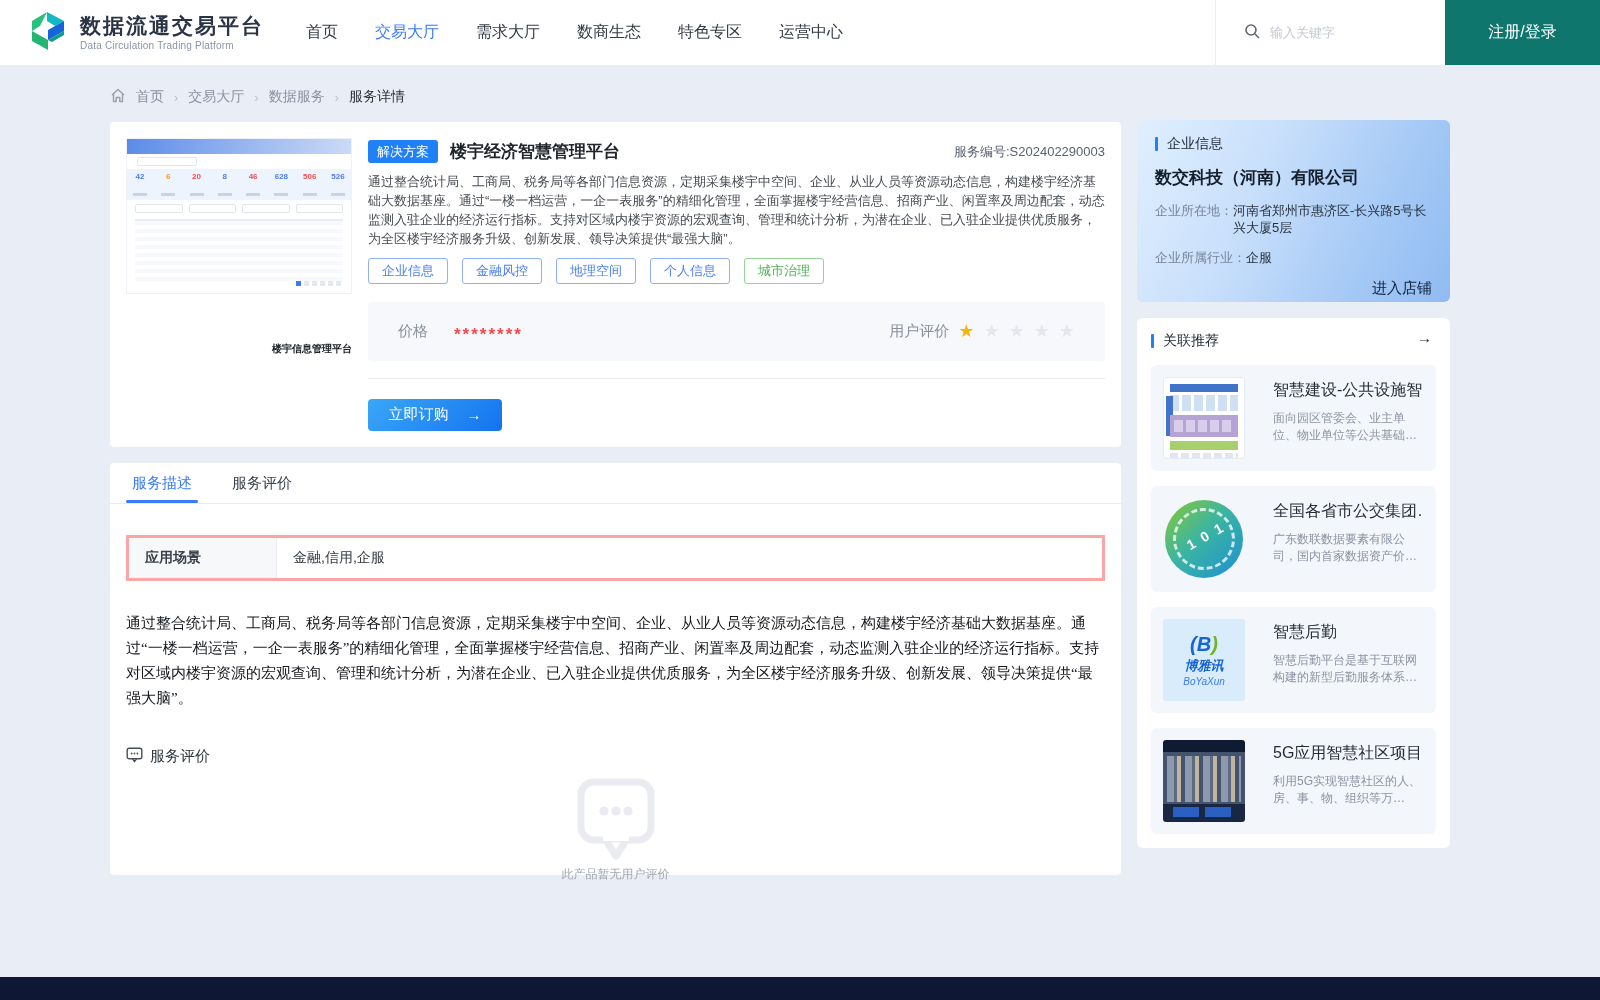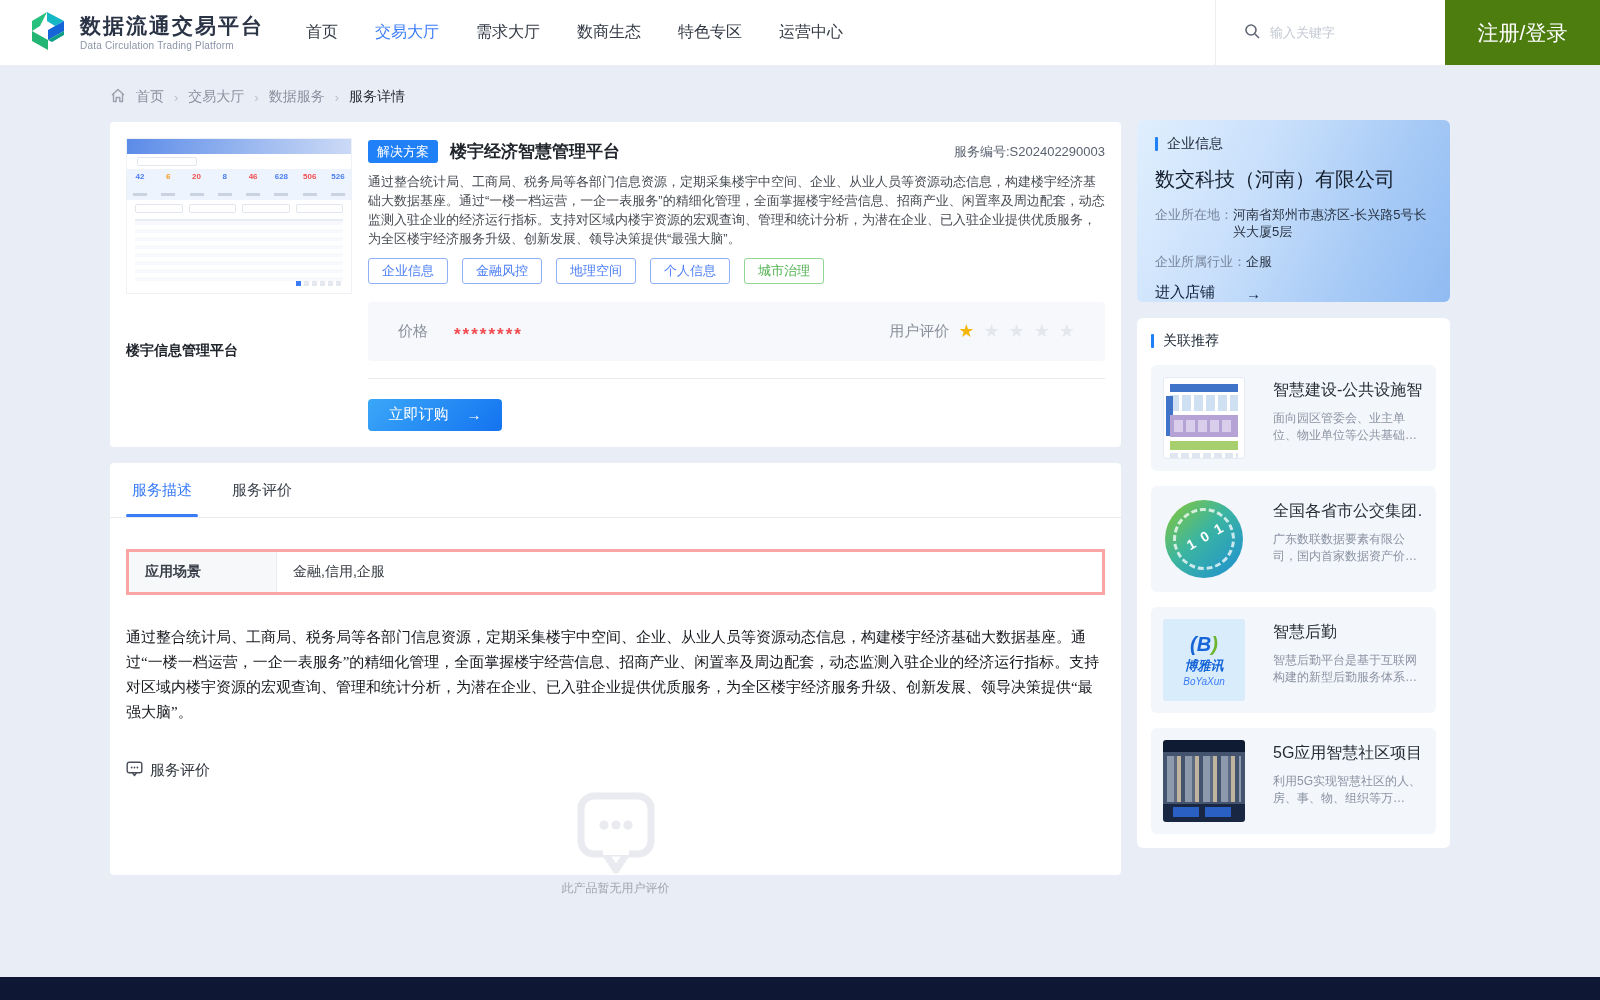--- a/index.html
+++ b/index.html
@@ -11,21 +11,21 @@
   .header { position: absolute; top: 0; left: 0; width: 1600px; height: 65px; background: #fff; display: flex; align-items: stretch; z-index: 5; }
   .logo-box { display: flex; align-items: center; gap: 10px; margin-left: 26px; }
   .brand-title { font-size: 21px; font-weight: bold; color: #2b3446; letter-spacing: 2px; line-height: 24px; }
   .brand-sub { font-size: 10px; color: #8a93a6; letter-spacing: .2px; margin-top: 2px; }
   .nav { display: flex; align-items: center; gap: 37px; margin-left: 42px; font-size: 16px; color: #333a45; }
   .nav-item { cursor: pointer; white-space: nowrap; }
   .nav-item.active { color: #3a7bf8; }
   .search-area { margin-left: auto; border-left: 1px solid #ededf2; width: 230px; display: flex; align-items: center; padding-left: 28px; gap: 10px; }
   .search-area input { border: 0; outline: 0; font-size: 13px; width: 150px; color: #333; background: transparent; }
   .search-area input::placeholder { color: #c3c8d2; }
-  .login-btn { width: 155px; background: #4d7c0f; color: #fff; font-size: 21px; display: flex; align-items: center; justify-content: center; cursor: pointer; border: 0; }
+  .login-btn { width: 155px; background: #0f766e; color: #fff; font-size: 16px; display: flex; align-items: center; justify-content: center; cursor: pointer; border: 0; }
 
   
   .breadcrumb { position: absolute; top: 88px; left: 110px; display: flex; align-items: center; gap: 10px; font-size: 14px; color: #8a919f; }
   .breadcrumb .sep { color: #b9bfc9; font-size: 13px; }
   .breadcrumb .crumb { cursor: pointer; }
   .breadcrumb .crumb.current { color: #2b313b; }
 
   
   .left-col { position: absolute; left: 110px; top: 122px; width: 1011px; }
   .right-col { position: absolute; left: 1137px; top: 120px; width: 313px; }
@@ -42,21 +42,21 @@
   .t-stat b { font-size: 8px; line-height: 9px; font-weight: bold; }
   .t-stat i { display: block; width: 14px; height: 3px; background: #c9d3e2; }
   .c-blue { color: #4a7df0; } .c-orange { color: #f59a23; } .c-red { color: #f05050; }
   .t-filters { display: flex; gap: 6px; padding: 4px 8px; }
   .t-filters span { flex: 1; height: 9px; border: 1px solid #e0e5ee; border-radius: 2px; }
   .t-table { margin: 2px 8px 0 8px; height: 62px; border-top: 2px solid #e9eef6;
              background: repeating-linear-gradient(to bottom, #f7f9fc 0 4px, #ffffff 4px 8px); }
   .t-pager { position: absolute; right: 10px; bottom: 7px; display: flex; gap: 3px; }
   .t-pager span { width: 5px; height: 5px; background: #e4e8ef; }
   .t-pager span:first-child { background: #3a7bf8; }
-  .thumb-caption { text-align: left; font-size: 14px; font-weight: bold; color: #20242b; margin-top: 48px; }
+  .thumb-caption { text-align: right; font-size: 10px; font-weight: bold; color: #20242b; margin-top: 48px; }
 
   .product-main { flex: 1; display: flex; flex-direction: column; min-width: 0; padding-top: 2px; }
   .title-row { display: flex; align-items: center; }
   .badge { background: #1f80f8; color: #fff; font-size: 13px; padding: 4px 9px; border-radius: 3px; line-height: 15px; }
   .product-title { font-size: 17px; font-weight: bold; color: #20242b; margin-left: 12px; }
   .service-no { margin-left: auto; font-size: 13px; color: #5a6270; }
   .product-desc { margin-top: 9px; font-size: 13px; line-height: 19px; color: #464b52; }
   .tag-row { display: flex; gap: 14px; margin-top: 10px; }
   .tag { font-size: 13px; padding: 3px 13px; border-radius: 3px; border: 1px solid; cursor: pointer; }
   .tag.blue { color: #4a7df5; border-color: #8fb0f7; }
@@ -68,42 +68,42 @@
   .star { font-size: 18px; color: #e4e7ec; line-height: 18px; }
   .star.filled { color: #f5b60a; }
   .panel-divider { border-top: 1px solid #e9ebf1; margin-top: 17px; }
   .order-btn { margin-top: 20px; width: 134px; height: 37px; border: 0; border-radius: 4px; cursor: pointer;
                background: linear-gradient(135deg, #3aa7f8 0%, #1473f0 100%); color: #fff; font-size: 15px;
                display: flex; align-items: center; justify-content: center; gap: 18px; }
   .arrow::after { content: "→"; font-size: 15px; }
 
   
   .detail-card { margin-top: 16px; height: 412px; padding: 0 16px; }
-  .tabs-row { display: flex; gap: 40px; height: 55px; align-items: center; padding: 0 22px; margin: 0 -16px; border-bottom: 1px solid #e9ebf1; }
+  .tabs-row { display: flex; gap: 40px; height: 41px; align-items: center; padding: 0 22px; margin: 0 -16px; border-bottom: 1px solid #e9ebf1; }
   .tab { font-size: 15px; color: #3d434d; cursor: pointer; position: relative; height: 100%; display: flex; align-items: center; }
   .tab.active { color: #3a7bf8; }
   .tab.active::after { content: ""; position: absolute; left: -6px; right: -6px; bottom: 0; height: 3px; background: #3a7bf8; border-radius: 2px; }
   .scene-table { margin-top: 31px; border: 3px solid #fca5a5; display: flex; }
   .scene-label { width: 148px; flex: 0 0 148px; background: #f7f8fa; padding: 11px 16px; font-size: 14px; font-weight: bold; color: #3b414b; border-right: 1px solid #ebedf2; }
   .scene-value { flex: 1; padding: 11px 16px; font-size: 14px; color: #33383f; }
   .detail-body { margin-top: 30px; font-size: 15px; line-height: 25px; color: #15181d; font-family: "Liberation Serif", serif; }
   .review-head { margin-top: 36px; display: flex; align-items: center; gap: 7px; font-size: 15px; color: #33383f; }
   .empty-state { margin-top: 10px; display: flex; flex-direction: column; align-items: center; }
   .empty-text { margin-top: 4px; font-size: 12px; color: #a0a6b0; }
 
   
   .company-card { border-radius: 6px; padding: 15px 18px; height: 182px;
                   background: linear-gradient(115deg, #e0effe 0%, #c8dffb 38%, #a8cbf6 70%, #90bbf2 100%); }
   .section-head { display: flex; align-items: center; gap: 9px; font-size: 14px; color: #1d2736; }
   .section-bar { width: 3px; height: 14px; background: #1f80f8; border-radius: 1px; }
-  .company-name { margin-top: 13px; font-size: 20px; font-weight: normal; color: #141e2c; }
+  .company-name { margin-top: 13px; font-size: 17px; font-weight: bold; color: #141e2c; }
   .info-row { margin-top: 13px; display: flex; font-size: 13px; line-height: 17px; }
   .info-label { color: #76849a; white-space: nowrap; }
   .info-value { color: #27313f; }
-  .shop-link { margin-top: 13px; font-size: 15px; color: #10203a; display: flex; align-items: flex-end; gap: 31px; cursor: pointer; }
+  .shop-link { margin-top: 13px; font-size: 15px; color: #10203a; display: flex; align-items: flex-end; gap: 31px; cursor: pointer; flex-direction: column; }
 
   
   .rec-card { margin-top: 16px; background: #fff; border-radius: 6px; padding: 14px; }
   .rec-item { margin-top: 15px; background: #f3f6fb; border-radius: 6px; padding: 12px; display: flex; gap: 28px; cursor: pointer; }
   .rec-item:first-of-type { margin-top: 17px; }
   .rec-thumb { width: 82px; height: 82px; flex: 0 0 82px; border-radius: 3px; overflow: hidden; position: relative; }
   .rec-body { min-width: 0; flex: 1; }
   .rec-title { font-size: 16px; color: #272d37; margin-top: 3px; white-space: nowrap; overflow: hidden; }
   .rec-desc { margin-top: 9px; font-size: 12px; color: #8b93a3; line-height: 17px;
               display: -webkit-box; -webkit-line-clamp: 2; -webkit-box-orient: vertical; overflow: hidden; }

